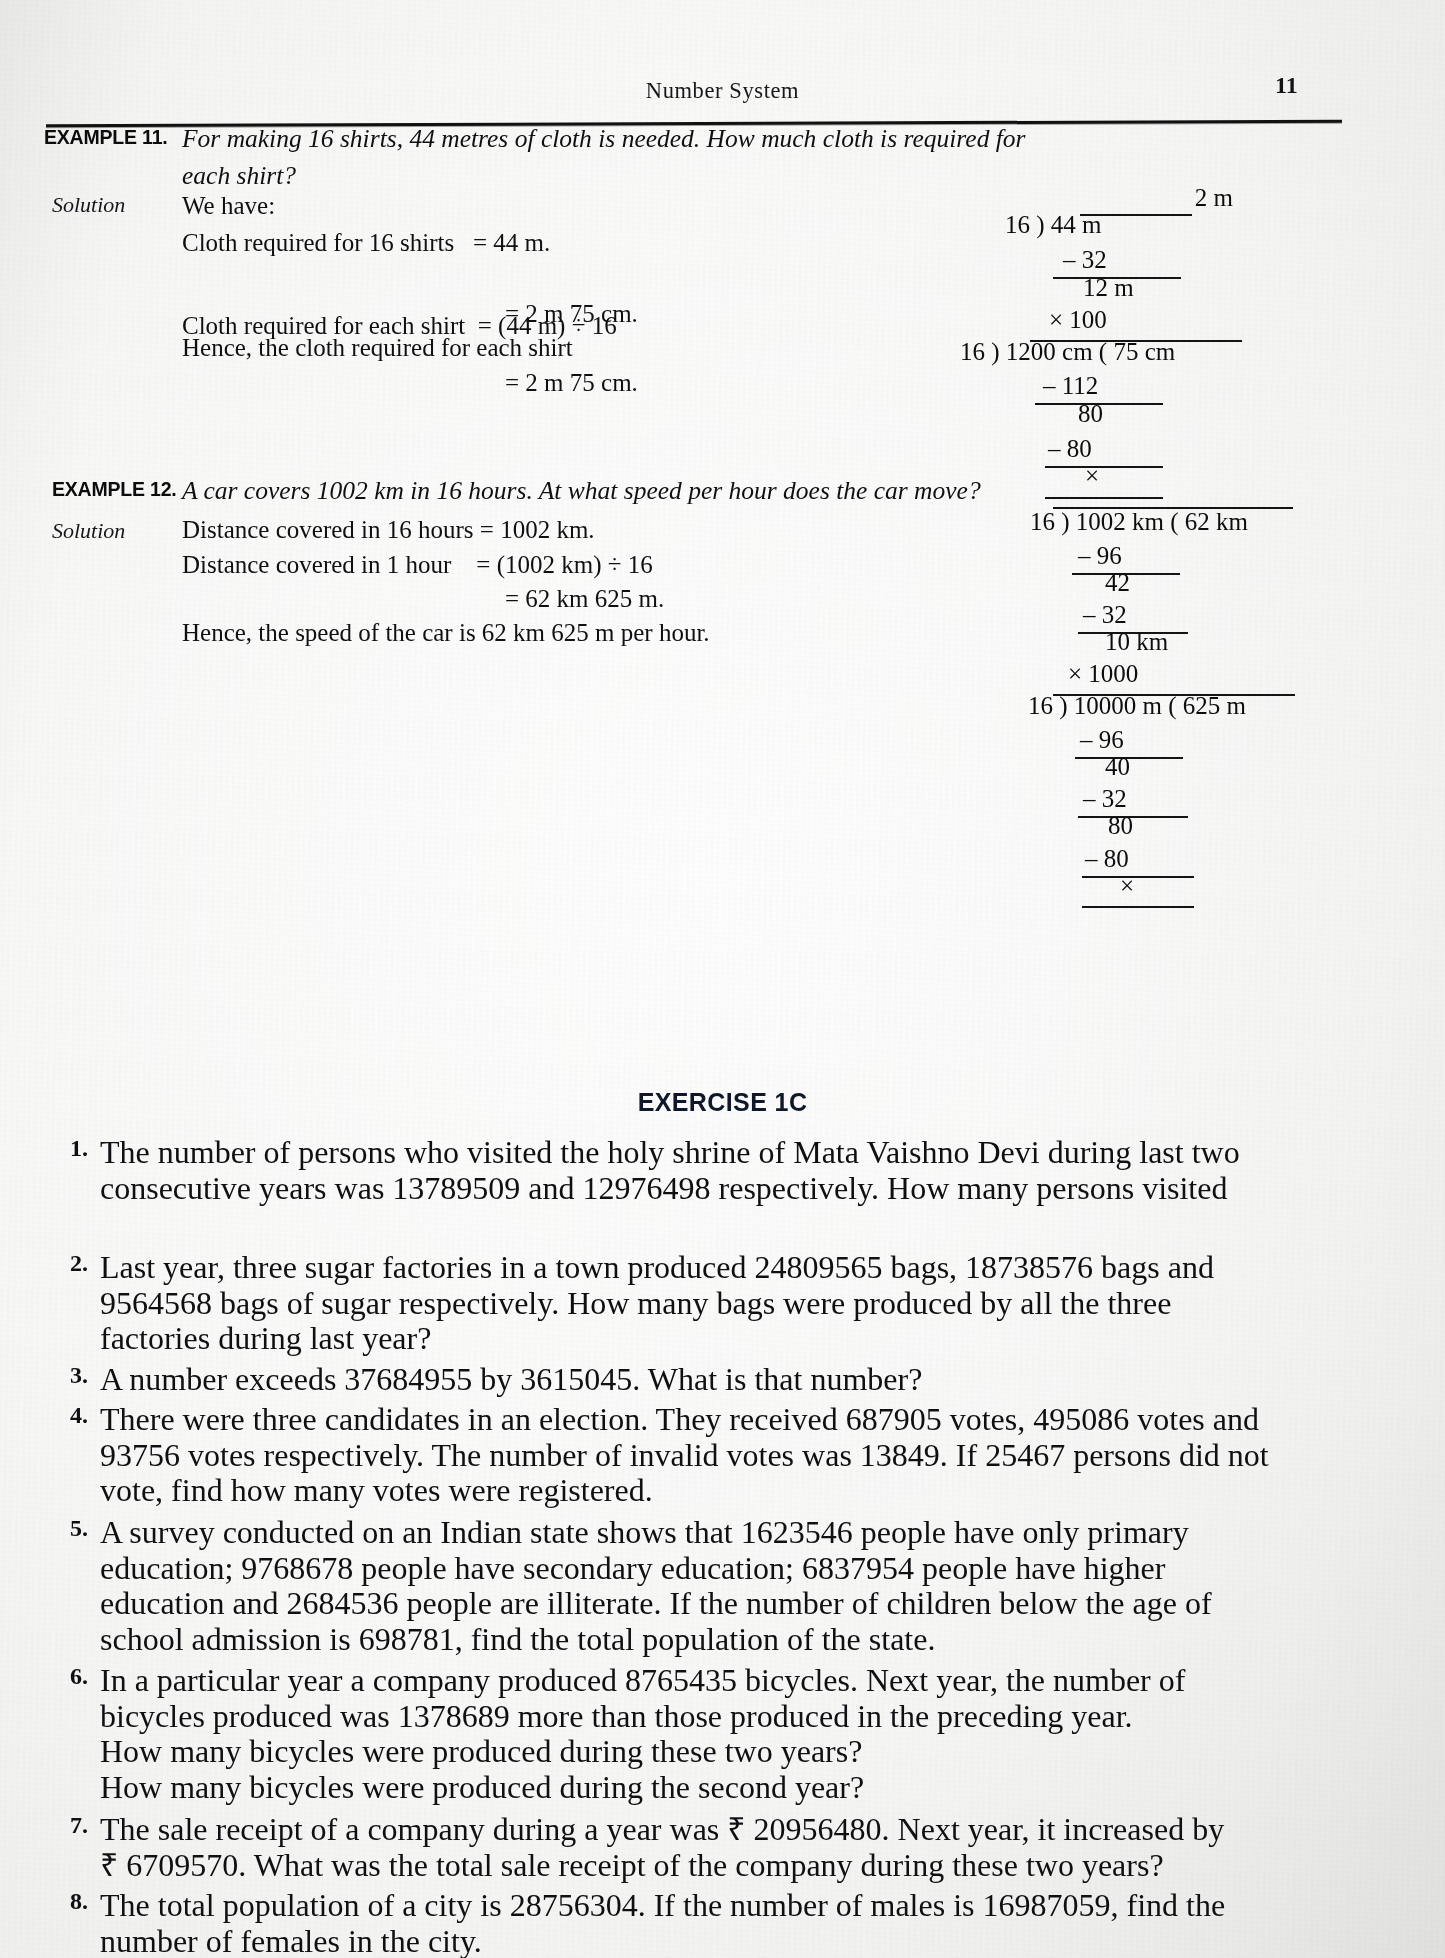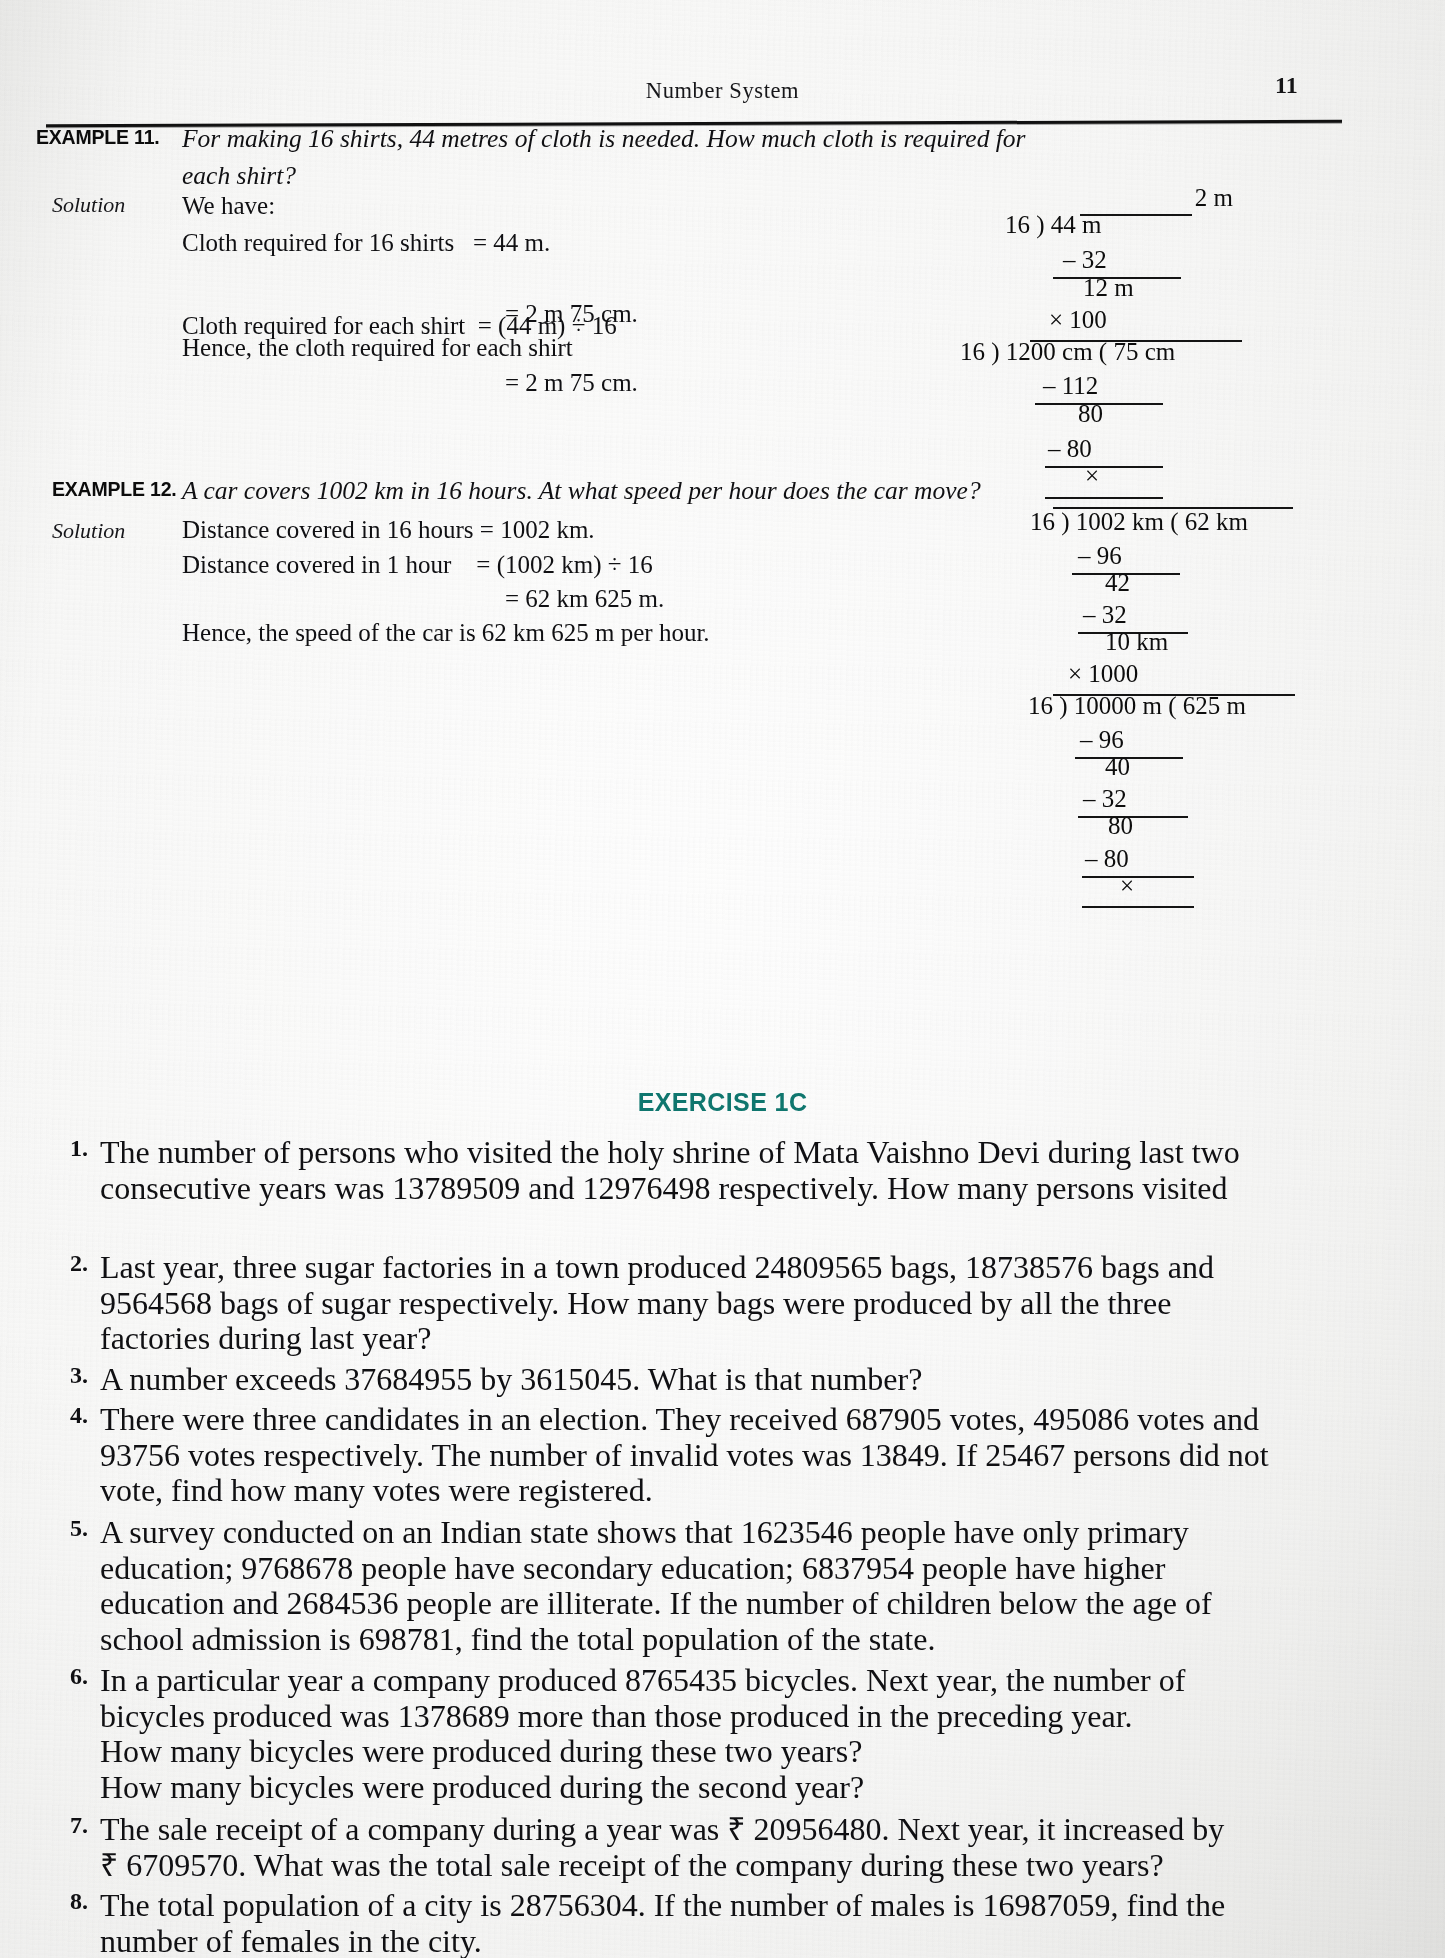--- a/index.html
+++ b/index.html
@@ -110,21 +110,21 @@
 
   
   .exercise-title {
     position: absolute;
     width: 1445px;
     text-align: center;
     font-family: "Liberation Sans", sans-serif;
     font-weight: bold;
     font-size: 25px;
     letter-spacing: 0.4px;
-    color: #0f766e;
+    color: #0f172a;
   }
   .q {
     position: absolute;
     display: flex;
     color: #101013;
   }
   .q-num {
     font-weight: bold;
     font-size: 24px;
     width: 42px;
@@ -146,21 +146,21 @@
 <body>
 
 <div class="page"></div>
 
 <div class="content">
 
   <div class="running-head">Number System</div>
   <div class="folio">11</div>
   <div class="head-rule"></div>
 
-  <div class="ex-label" style="top:126px; left:36px;text-align:right;">EXAMPLE 11.</div>
+  <div class="ex-label" style="top:126px; left:44px;text-align:right;">EXAMPLE 11.</div>
   <div class="ex-stmt" style="top:120px; left:182px; width:1160px;">
     <span class="ln" style="display:block;white-space:pre;">For making 16 shirts, 44 metres of cloth is needed. How much cloth is required for</span>
     <span class="ln" style="display:block;white-space:pre;">each shirt?</span>
   </div>
 
   <div class="sol-label" style="top:192px; left:52px;">Solution</div>
 
   <div class="body-line" style="top:188px; left:182px;">We have:</div>
   <div class="body-line" style="top:225px; left:182px;">Cloth required for 16 shirts   = 44 m.</div>
   <div class="body-line" style="top:260px; left:182px;margin-top:48px;">Cloth required for each shirt  = (44 m) ÷ 16</div>

